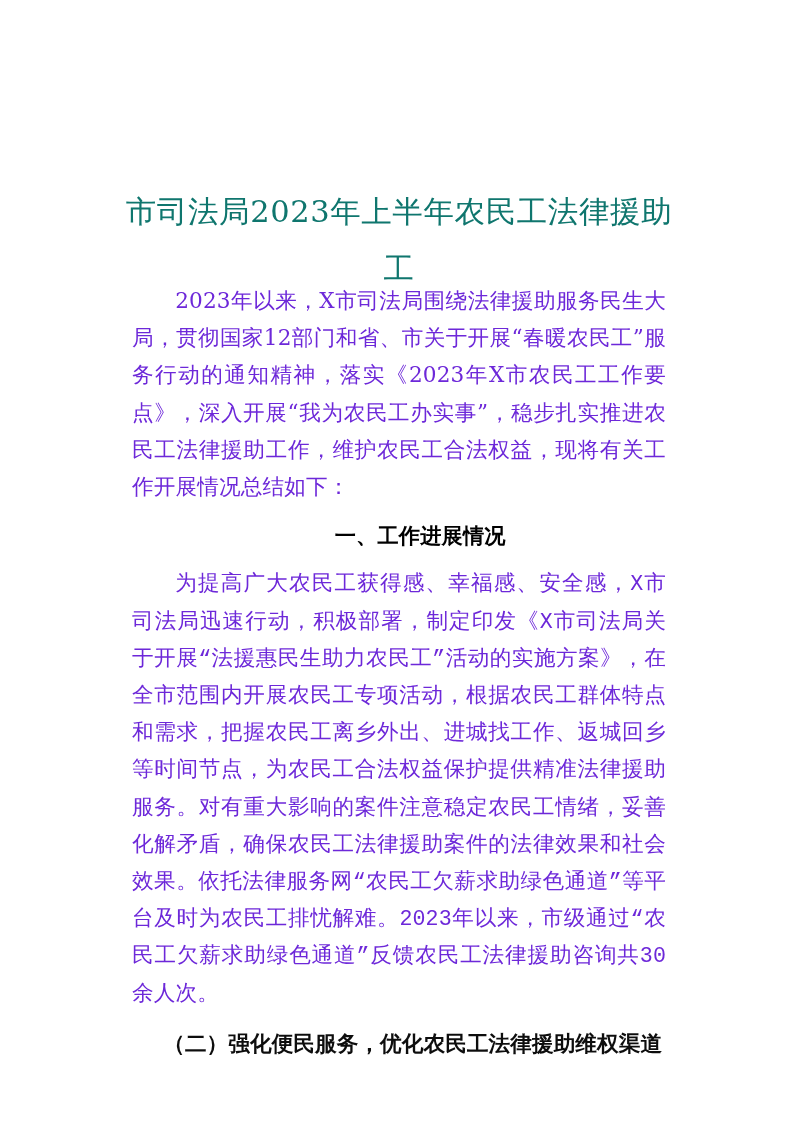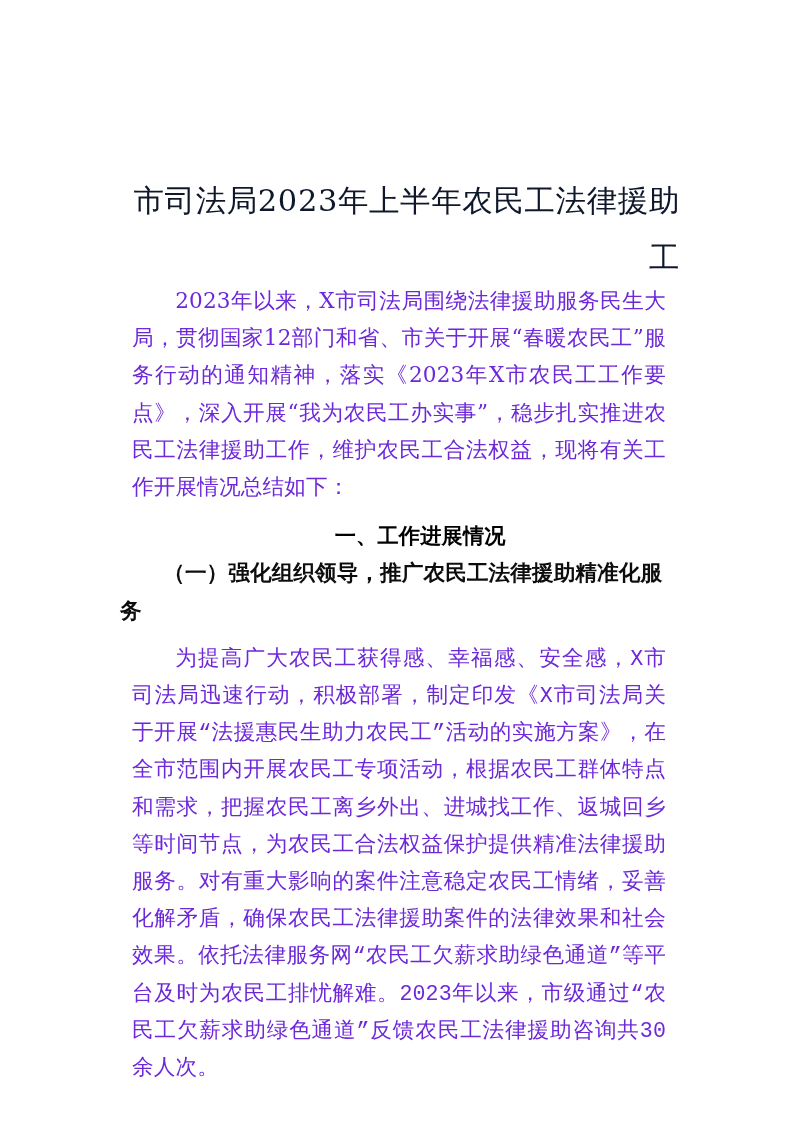--- a/index.html
+++ b/index.html
@@ -21,28 +21,28 @@
     width: 793px;
     height: 1122px;
     box-sizing: border-box;
     padding: 0;
     background: #ffffff;
   }
 
   .doc-title {
     position: absolute;
     left: 118px;
-    top: 115px;
+    top: 126px;
     width: 562px;
-    text-align: right;
+    text-align: center;
     font-family: "DejaVu Serif", "Liberation Serif", serif;
     font-size: 30.5px;
     line-height: 57px;
     letter-spacing: 0.6px;
-    color: #0f172a;
+    color: #0f766e;
     font-weight: 400;
     white-space: pre-line;
   }
 
   .body-block {
     position: absolute;
     left: 120px;
     top: 270px;
     width: 558px;
   }
@@ -101,20 +101,20 @@
   <div class="doc-title">
     <div>市司法局2023年上半年农民工法律援助工</div>
   </div>
 
   <div class="body-block">
 
     <p class="para">2023年以来，X市司法局围绕法律援助服务民生大局，贯彻国家12部门和省、市关于开展“春暖农民工”服务行动的通知精神，落实《2023年X市农民工工作要点》，深入开展“我为农民工办实事”，稳步扎实推进农民工法律援助工作，维护农民工合法权益，现将有关工作开展情况总结如下：</p>
 
     <h2 class="head1">一、工作进展情况</h2>
 
-    <h3 class="head2">（一）强化组织领导，推广农民工法律援助精准化服务</h3>
 
     <p class="para nofirst">为提高广大农民工获得感、幸福感、安全感，X市司法局迅速行动，积极部署，制定印发《X市司法局关于开展“法援惠民生助力农民工”活动的实施方案》，在全市范围内开展农民工专项活动，根据农民工群体特点和需求，把握农民工离乡外出、进城找工作、返城回乡等时间节点，为农民工合法权益保护提供精准法律援助服务。对有重大影响的案件注意稳定农民工情绪，妥善化解矛盾，确保农民工法律援助案件的法律效果和社会效果。依托法律服务网“农民工欠薪求助绿色通道”等平台及时为农民工排忧解难。2023年以来，市级通过“农民工欠薪求助绿色通道”反馈农民工法律援助咨询共30余人次。</p>
 
+    <h3 class="head2">（二）强化便民服务，优化农民工法律援助维权渠道</h3>
 
   </div>
 
 </div>
 
 </body></html>

